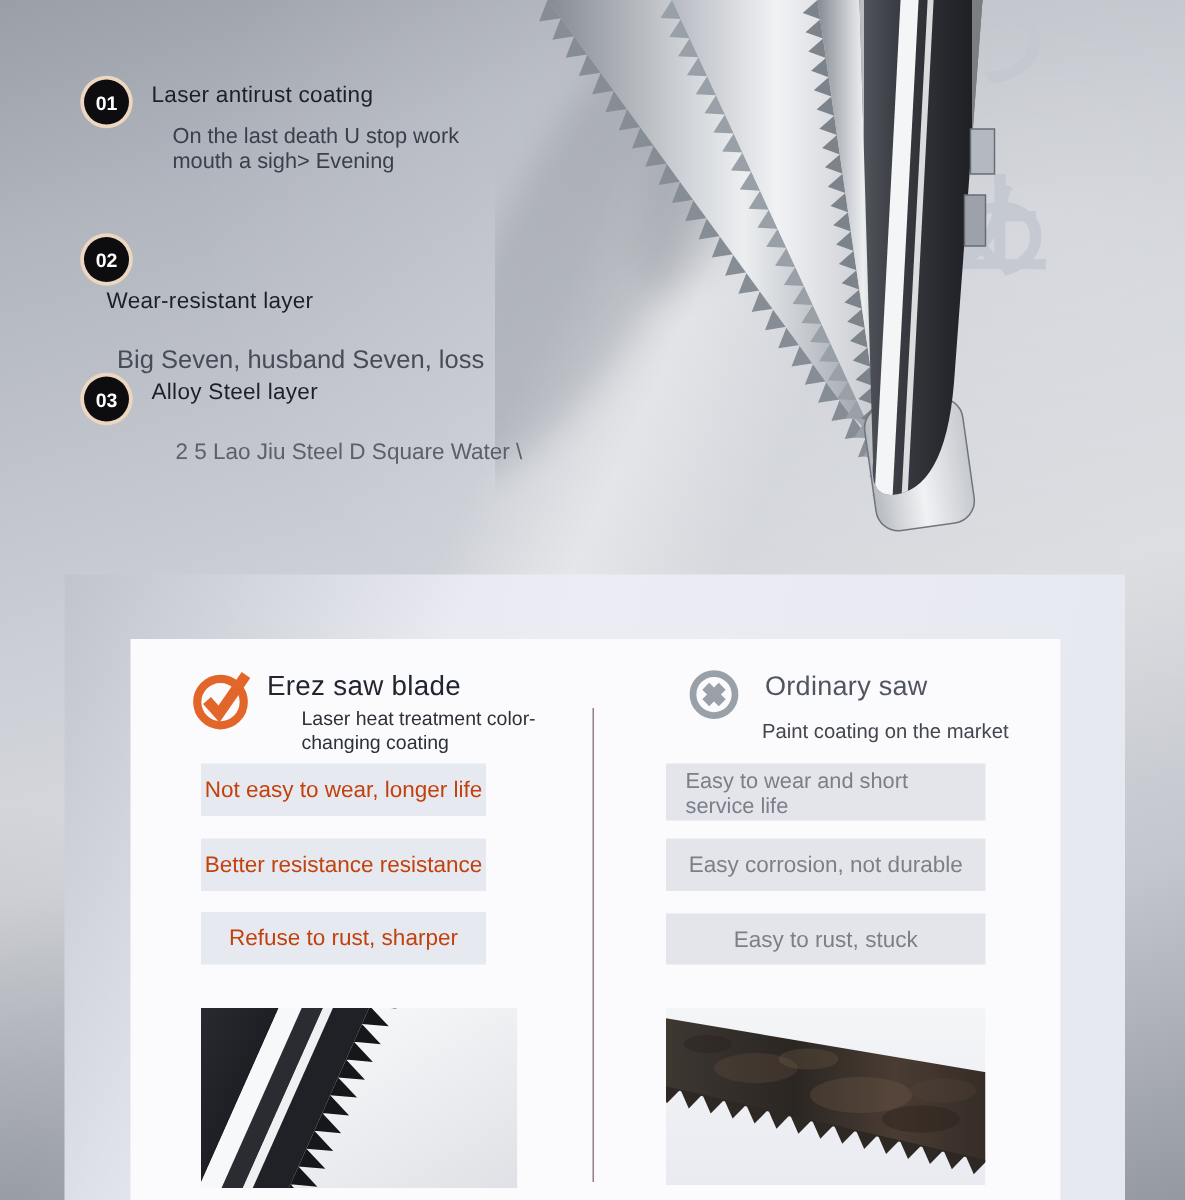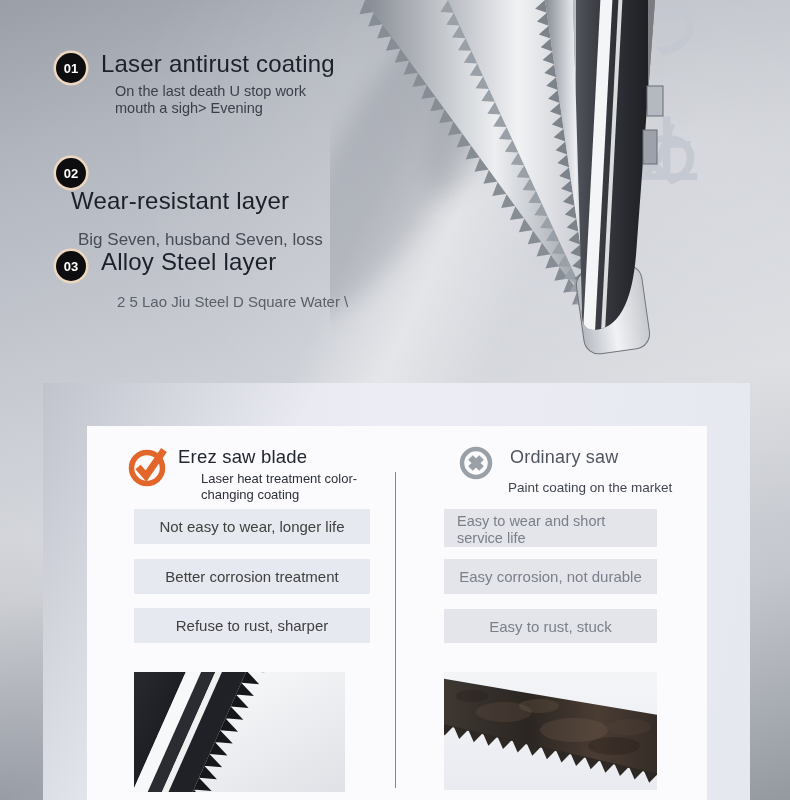--- a/index.html
+++ b/index.html
@@ -23,21 +23,21 @@
   .feature{position:absolute;z-index:3;display:flex;}
   .f1{left:56px;top:51px;}
   .f2{left:56px;top:156px;flex-direction:column;}
   .f3{left:56px;top:249px;}
   .badge{
     width:30px;height:30px;border-radius:50%;background:#0d0d0f;color:#fff;
     font-size:13px;font-weight:700;display:flex;align-items:center;justify-content:center;
     box-shadow:0 0 0 2.5px #eed7c0;flex:0 0 auto;margin-top:2px;
   }
   .ftext{margin-left:15px;}
-  .ftitle{font-size:24px;font-weight:500;color:#1c2028;line-height:26px;letter-spacing:.2px;}
+  .ftitle{font-size:15px;font-weight:500;color:#1c2028;line-height:26px;letter-spacing:.2px;}
   .fdesc{font-size:14.5px;color:#3a3f49;line-height:17px;width:228px;margin-top:6px;margin-left:14px;}
   .f2 .fdesc{margin-top:17px;margin-left:7px;font-size:17px;color:#474c56;width:260px;}
   .f3 .fdesc{margin-top:18px;margin-left:16px;font-size:15px;color:#5b6069;width:280px;}
   
   .blade-top{position:absolute;left:330px;top:0;z-index:2;}
   
   .panel{
     position:absolute;left:43px;top:383px;width:707px;height:417px;z-index:4;
     background:linear-gradient(100deg,#e1e3ea 0%,#ecedf4 45%,#e6e8ef 100%);
   }
@@ -52,21 +52,21 @@
   .divider{position:absolute;left:308px;top:46px;width:1px;height:316px;background:#6e575a;opacity:.75;}
   
   .hdr-icon-l{position:absolute;left:39px;top:17px;}
   .hdr-icon-r{position:absolute;left:371px;top:20px;}
   .titleL{position:absolute;left:91px;top:20px;font-size:18.5px;color:#22262e;letter-spacing:.2px;}
   .subL{position:absolute;left:86px;top:45px;width:190px;font-size:13px;line-height:16px;color:#2c3038;margin-left:28px;}
   .titleR{position:absolute;left:423px;top:21px;font-size:18px;color:#51555f;letter-spacing:.2px;}
   .subR{position:absolute;left:421px;top:54px;font-size:13.5px;color:#42464e;}
   
   .row{position:absolute;display:flex;align-items:center;justify-content:center;}
-  .rowL{left:47px;width:236px;height:35px;background:#e7e9f0;color:#404040;font-size:15px;}
+  .rowL{left:47px;width:190px;height:35px;background:#e7e9f0;color:#c2410c;font-size:15px;}
   .rowR{left:357px;width:213px;background:#e3e5eb;color:#7b7f89;font-size:15px;}
   .rL1{top:83px;} .rL2{top:133px;} .rL3{top:182px;}
   .rR1{top:83px;height:38px;justify-content:flex-start;align-items:flex-start;
        padding:4px 0 0 13px;box-sizing:border-box;font-size:14.5px;line-height:16.5px;width:213px;}
   .rR1 span{display:block;width:170px;}
   .rR2{top:133px;height:35px;} .rR3{top:183px;height:34px;}
   
   .imgbox{position:absolute;top:246px;overflow:hidden;}
   .imgL{left:47px;width:211px;height:120px;}
   .imgR{left:357px;width:213px;height:118px;}
@@ -173,21 +173,21 @@
     <div class="subL">Laser heat treatment color-changing coating</div>
 
     <svg class="hdr-icon-r" width="38" height="36" viewBox="0 0 38 36">
       <circle cx="18" cy="17" r="14" fill="none" stroke-width="4.5" stroke="#9aa0a8"></circle>
       <path d="M12.5 11.5 L23.5 22.5 M23.5 11.5 L12.5 22.5" fill="none" stroke-width="6.5" stroke="#9aa0a8"></path>
     </svg>
     <div class="titleR">Ordinary saw</div>
     <div class="subR">Paint coating on the market</div>
 
     <div class="row rowL rL1">Not easy to wear, longer life</div>
-    <div class="row rowL rL2">Better corrosion treatment</div>
+    <div class="row rowL rL2">Better resistance resistance</div>
     <div class="row rowL rL3">Refuse to rust, sharper</div>
 
     <div class="row rowR rR1">
         <span>Easy to wear and short service life</span>
       </div>
     <div class="row rowR rR2">Easy corrosion, not durable</div>
     <div class="row rowR rR3">Easy to rust, stuck</div>
 
     <div class="imgbox imgL">
       <svg width="211" height="120" viewBox="0 0 211 120">

